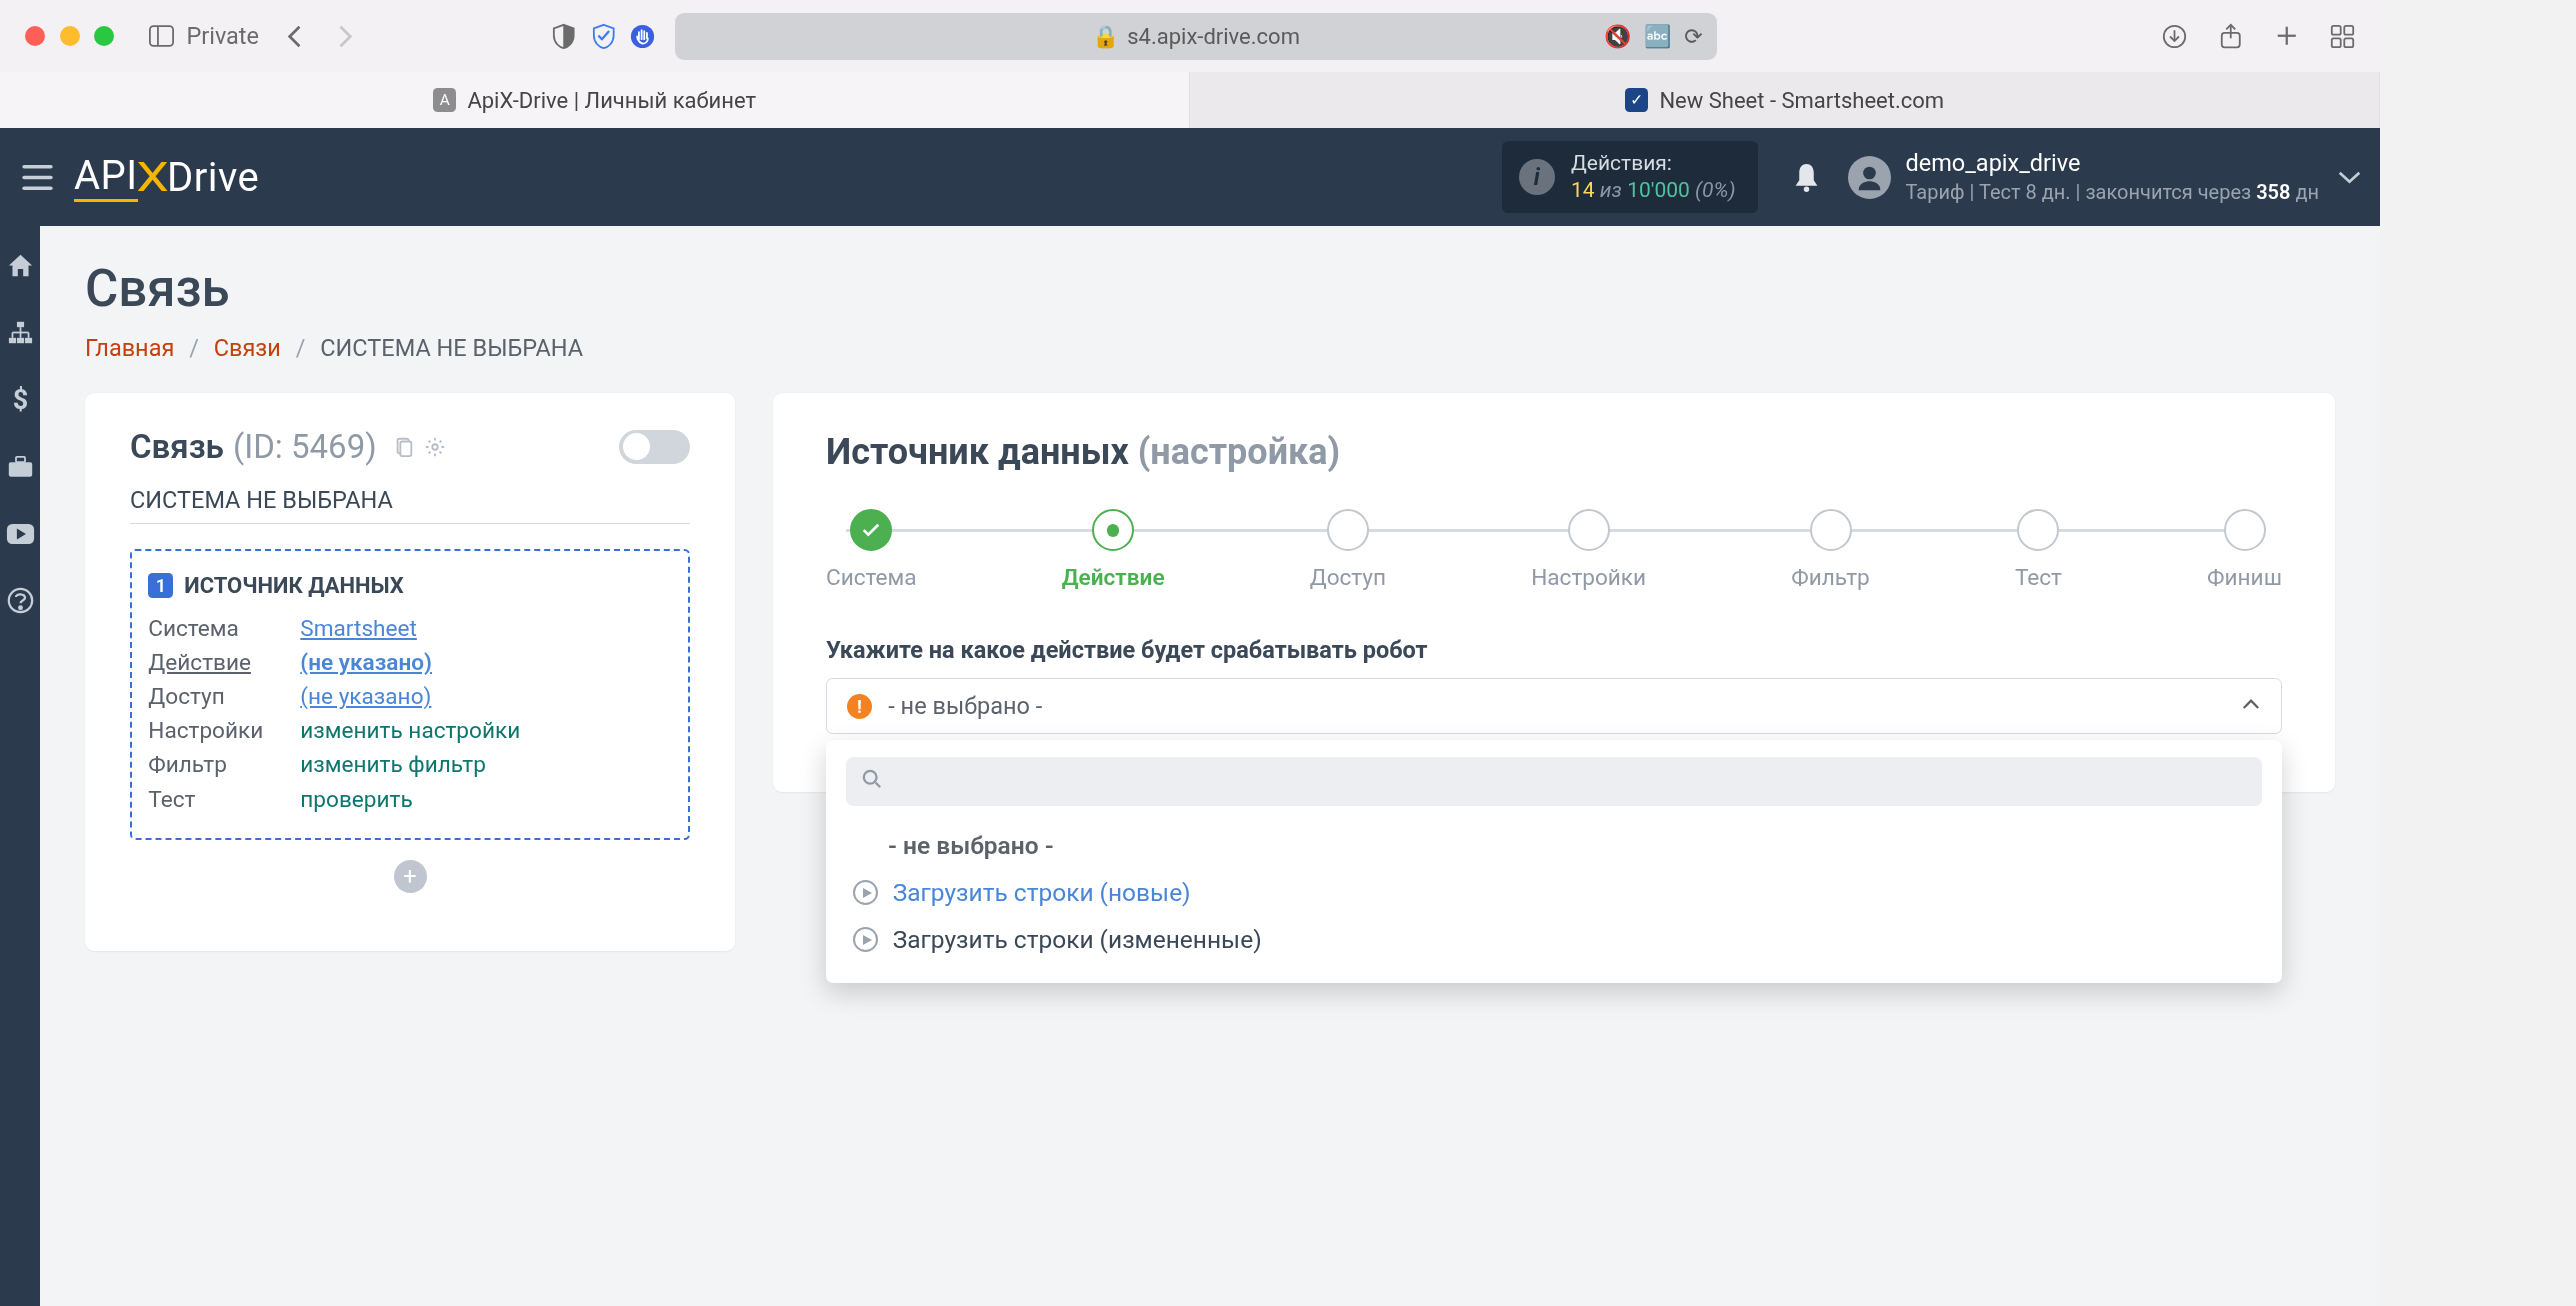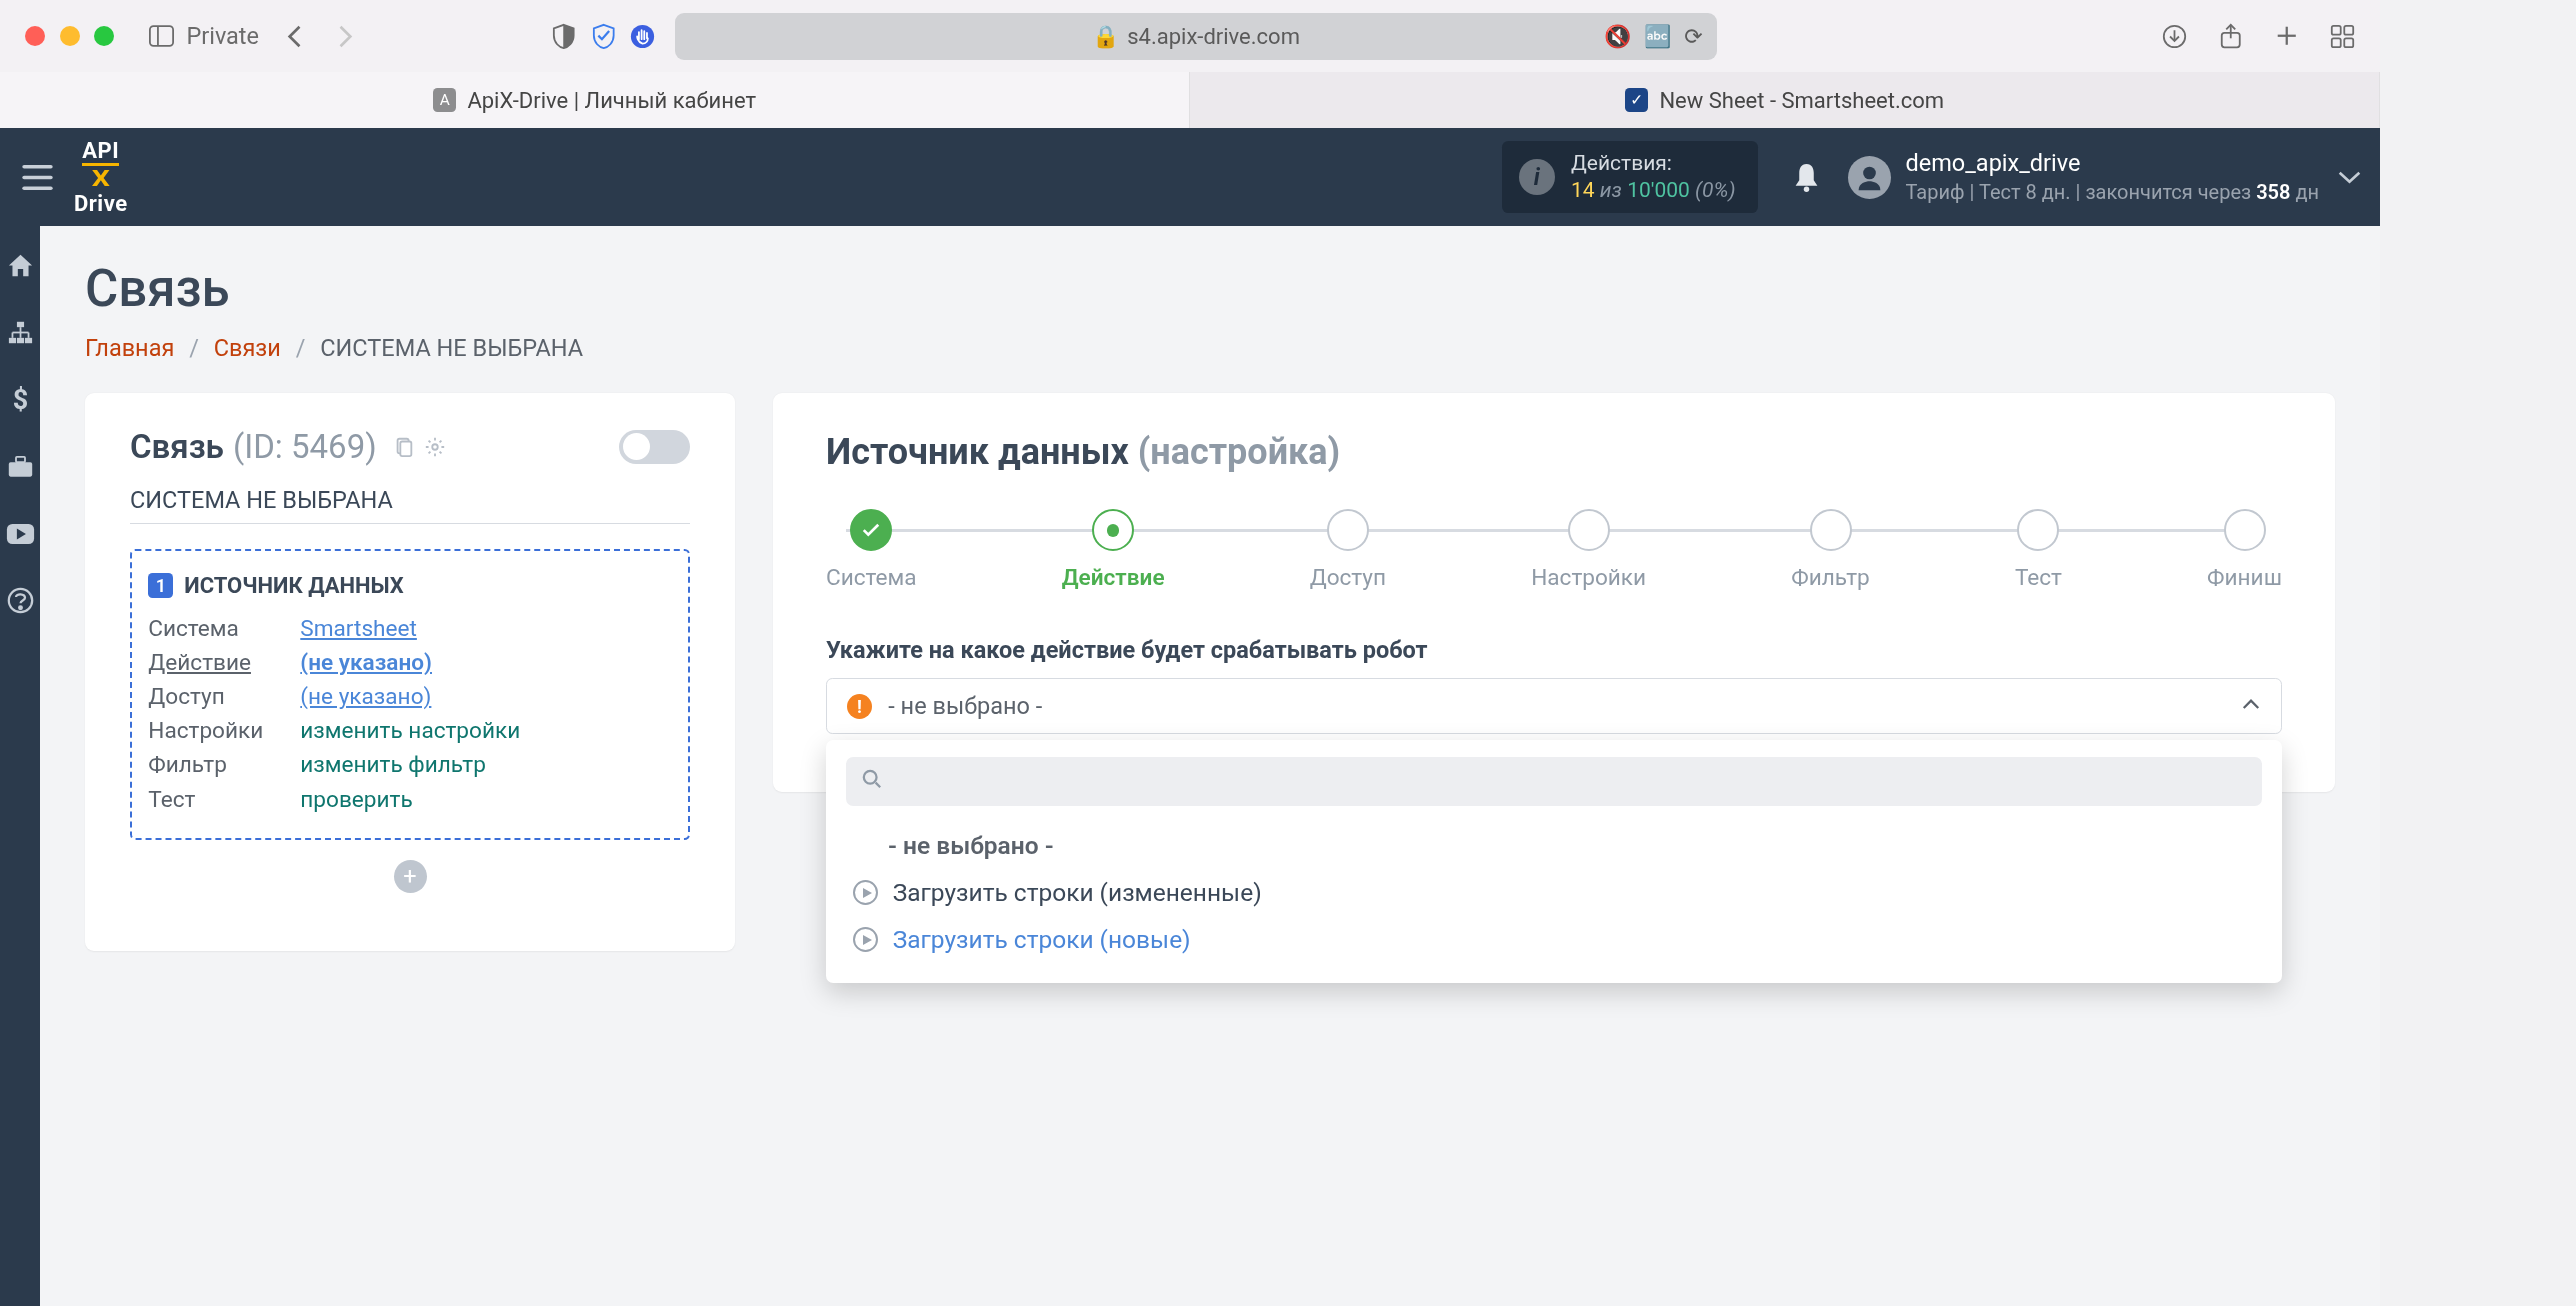--- a/index.html
+++ b/index.html
@@ -27,21 +27,21 @@
 .safari-tab{flex:1;display:flex;align-items:center;justify-content:center;gap:11px;font-size:22px;color:#454545;border-right:0.9px solid #e0dfe1;}
 .safari-tab.inactive{background:#ece9ed;}
 .tab-fav{width:23.5px;height:23.5px;border-radius:4.5px;display:flex;align-items:center;justify-content:center;font-size:15.4px;color:#fff;}
 .tab-fav.a{background:#8d8d8f;}
 .tab-fav.s{background:#1c4587;}
 
 
 .app-header{height:98px;background:#2b3a4c;display:flex;align-items:center;color:#fff;}
 .hamburger{width:74px;display:flex;align-items:center;justify-content:center;cursor:pointer;}
 .hamburger svg{fill:#c8cfd8;}
-.logo{display:flex;align-items:center;font-size:22px;font-weight:700;letter-spacing:0.5px;flex-direction:column;}
+.logo{display:flex;align-items:center;font-size:40px;font-weight:400;letter-spacing:0.5px;}
 .logo .api{color:#fff;border-bottom:3.6px solid #f7b500;}
 .logo .x{color:#f7b500;transform:scaleX(1.3);display:inline-block;margin:0 1.8px;}
 .logo .drive{color:#fff;}
 
 .header-right{margin-left:auto;display:flex;align-items:center;height:100%;}
 .actions-box{background:#1e2b3a;height:72px;border-radius:6.3px;display:flex;align-items:center;padding:0 22px 0 16.3px;gap:16.3px;margin-right:22px;}
 .info-circle{width:36px;height:36px;border-radius:50%;background:#6a737d;display:flex;align-items:center;justify-content:center;font-size:23.5px;font-weight:700;color:#1e2b3a;font-style:italic;}
 .actions-text{font-size:21px;line-height:1.3;}
 .actions-text .l1{color:#d7dce2;}
 .actions-text .l2{}
@@ -449,28 +449,28 @@
                   </svg></span>
           </div>
           <div class="dropdown">
             <div class="search-inp">
               <span class="sic"><svg width="20" height="20" viewBox="0 0 22 22" fill="none" stroke="#8f9aa6" stroke-width="2.5">
                       <circle cx="9" cy="9" r="7"></circle>
                       <line x1="15" y1="15" x2="20" y2="20"></line>
                     </svg></span>
             </div>
             <div class="dd-item placeholder">- не выбрано -</div>
+            <div class="dd-item highlight">
+              <span class="pic"></span>
+              <span>Загрузить строки (новые)</span>
+            </div>
             <div class="dd-item">
               <span class="pic"></span>
               <span>Загрузить строки (измененные)</span>
             </div>
-            <div class="dd-item highlight">
-              <span class="pic"></span>
-              <span>Загрузить строки (новые)</span>
-            </div>
           </div>
         </div>
       </div>
     </div>
   </div>
 </div>
 
 </div>
 
 

